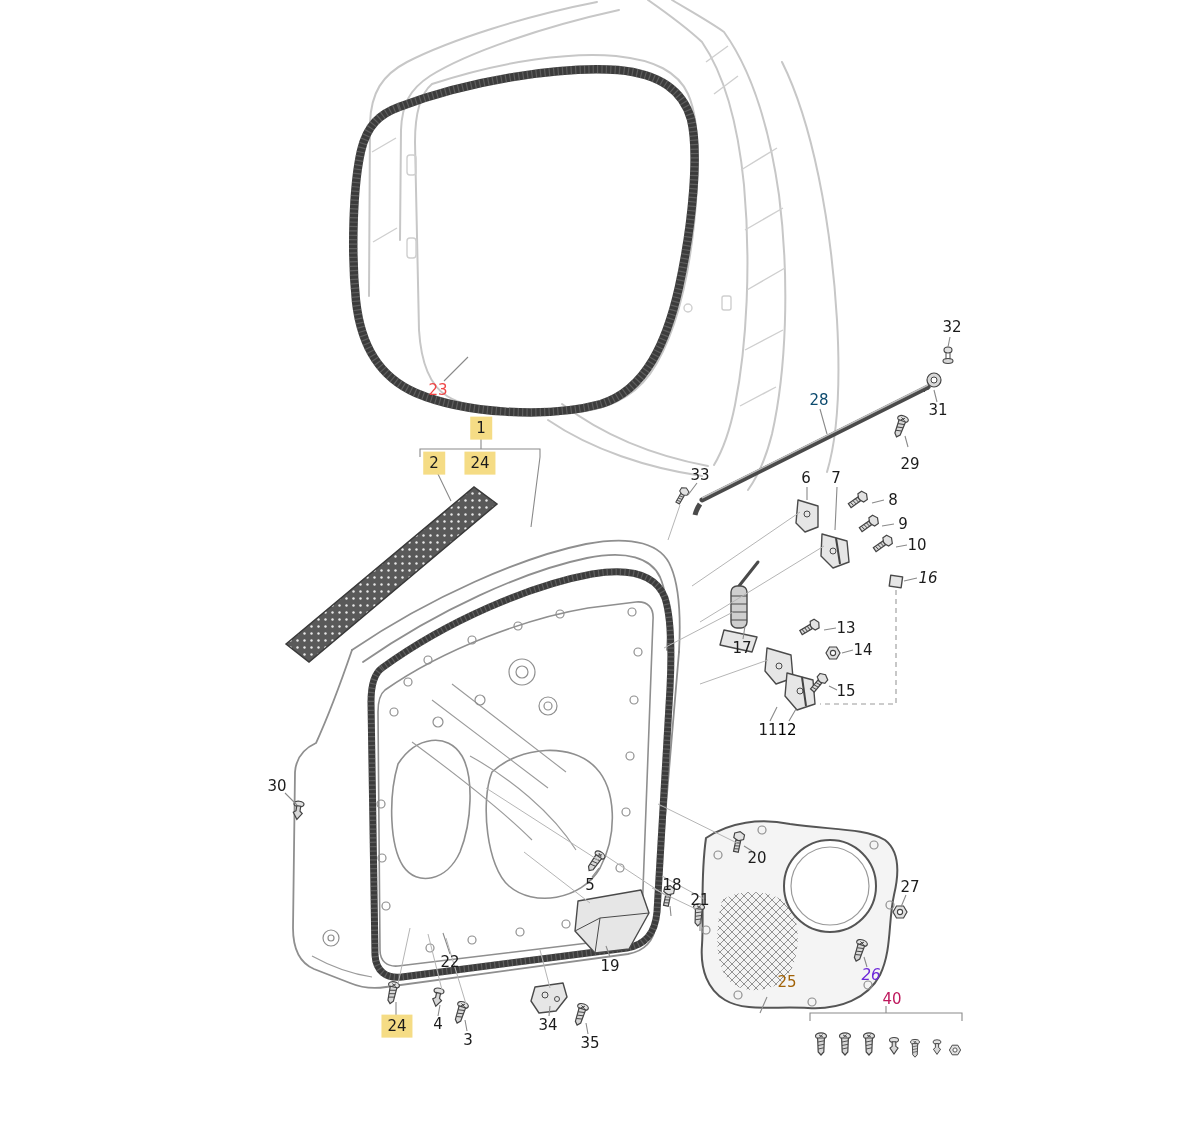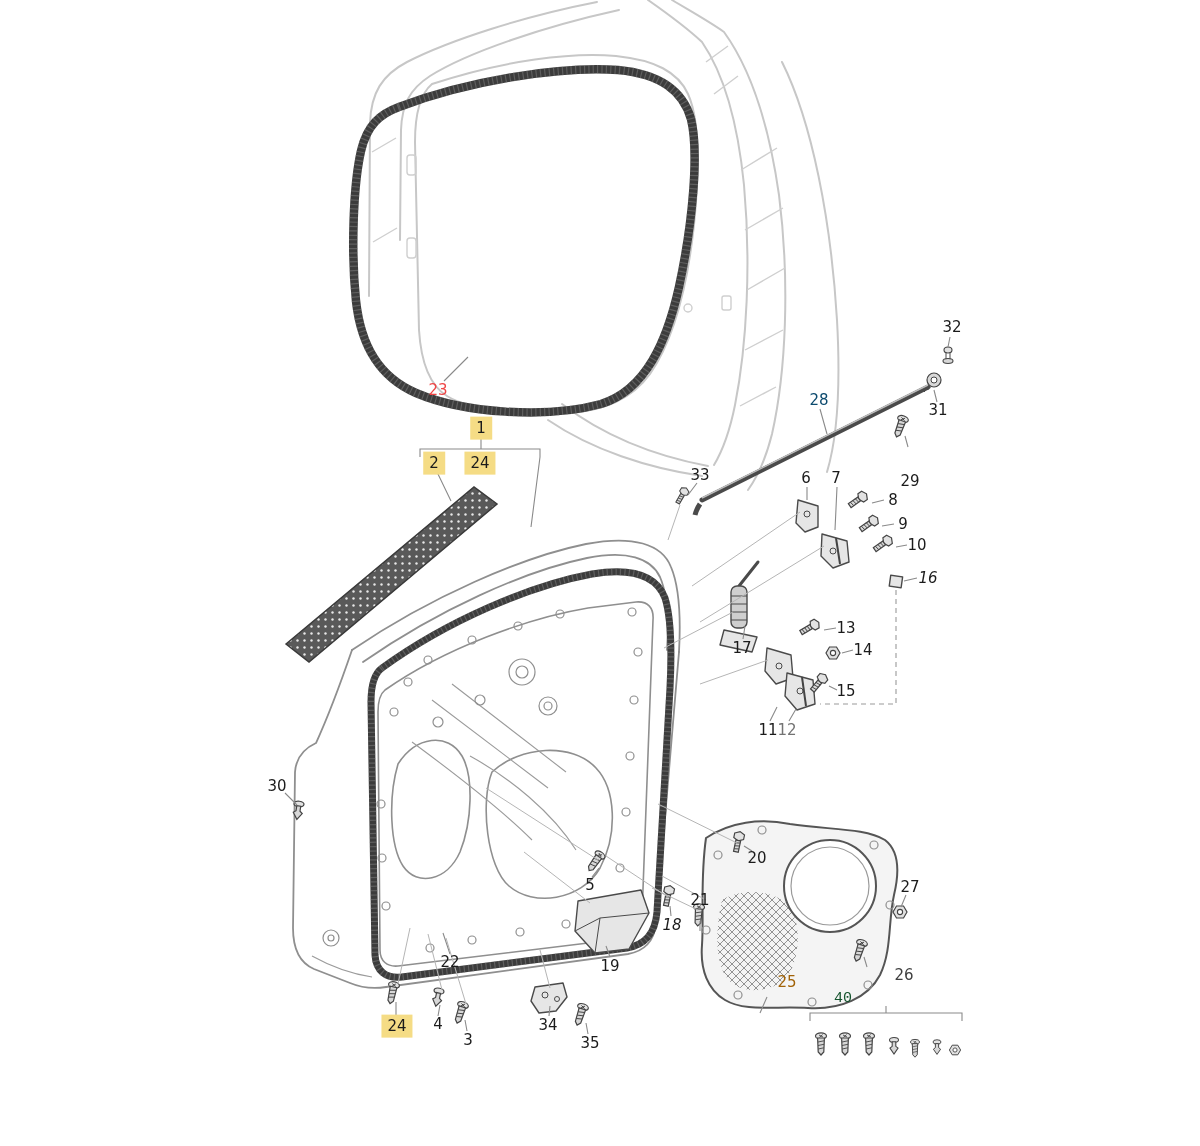--- a/index.html
+++ b/index.html
@@ -240,45 +240,45 @@
   </g>
 </svg>
 
 <div class="callout-layer">
       <div class="callout hl" style="left: 481px; top: 428px; color: rgb(27, 27, 27); background: rgb(245, 220, 133);">1</div>
       <div class="callout hl" style="left: 434px; top: 463px; color: rgb(27, 27, 27); background: rgb(245, 220, 133);">2</div>
       <div class="callout hl" style="left: 480px; top: 463px; color: rgb(27, 27, 27); background: rgb(245, 220, 133);">24</div>
       <div class="callout" style="left: 438px; top: 390px; color: #ef4444;">23</div>
       <div class="callout" style="left: 952px; top: 327px; color: rgb(27, 27, 27);">32</div>
       <div class="callout" style="left: 938px; top: 410px; color: rgb(27, 27, 27);">31</div>
-      <div class="callout" style="left: 910px; top: 481px; color: rgb(27, 27, 27); text-align: center;">29</div>
+      <div class="callout" style="left: 910px; top: 464px; color: rgb(27, 27, 27); text-align: center;">29</div>
       <div class="callout" style="left: 819px; top: 400px; color: #0c4a6e;">28</div>
       <div class="callout" style="left: 700px; top: 475px; color: rgb(27, 27, 27);">33</div>
       <div class="callout" style="left: 806px; top: 478px; color: rgb(27, 27, 27);">6</div>
       <div class="callout" style="left: 836px; top: 478px; color: rgb(27, 27, 27);">7</div>
       <div class="callout" style="left: 893px; top: 500px; color: rgb(27, 27, 27);">8</div>
       <div class="callout" style="left: 903px; top: 524px; color: rgb(27, 27, 27);">9</div>
       <div class="callout" style="left: 917px; top: 545px; color: rgb(27, 27, 27);">10</div>
       <div class="callout" style="left: 928px; top: 578px; color: rgb(27, 27, 27); font-style: italic;">16</div>
       <div class="callout" style="left: 846px; top: 628px; color: rgb(27, 27, 27);">13</div>
       <div class="callout" style="left: 863px; top: 650px; color: rgb(27, 27, 27);">14</div>
       <div class="callout" style="left: 846px; top: 691px; color: rgb(27, 27, 27);">15</div>
       <div class="callout" style="left: 742px; top: 648px; color: rgb(27, 27, 27);">17</div>
       <div class="callout" style="left: 768px; top: 730px; color: rgb(27, 27, 27); text-align: right;">11</div>
-      <div class="callout" style="left: 787px; top: 730px; color: #737373;">12</div>
+      <div class="callout" style="left: 787px; top: 730px; color: #000000;">12</div>
       <div class="callout" style="left: 277px; top: 786px; color: rgb(27, 27, 27);">30</div>
       <div class="callout" style="left: 590px; top: 885px; color: rgb(27, 27, 27);">5</div>
       <div class="callout" style="left: 757px; top: 858px; color: rgb(27, 27, 27);">20</div>
-      <div class="callout" style="left: 672px; top: 925px; color: rgb(27, 27, 27); font-style: italic;">18</div>
+      <div class="callout" style="left: 672px; top: 885px; color: rgb(27, 27, 27);">18</div>
       <div class="callout" style="left: 700px; top: 900px; color: rgb(27, 27, 27);">21</div>
       <div class="callout" style="left: 610px; top: 966px; color: rgb(27, 27, 27);">19</div>
       <div class="callout" style="left: 910px; top: 887px; color: rgb(27, 27, 27);">27</div>
-      <div class="callout" style="left: 904px; top: 975px; color: #404040;">26</div>
+      <div class="callout" style="left: 871px; top: 975px; color: #6d28d9; font-style: italic;">26</div>
       <div class="callout" style="left: 760px; top: 982px; color: #a16207; margin-left: 27px;">25</div>
-      <div class="callout" style="left: 843px; top: 999px; color: #14532d; font-family: Liberation Mono, monospace;">40</div>
+      <div class="callout" style="left: 892px; top: 999px; color: #be185d;">40</div>
       <div class="callout" style="left: 450px; top: 962px; color: rgb(27, 27, 27);">22</div>
       <div class="callout" style="left: 548px; top: 1025px; color: rgb(27, 27, 27);">34</div>
       <div class="callout" style="left: 590px; top: 1043px; color: rgb(27, 27, 27);">35</div>
       <div class="callout" style="left: 468px; top: 1040px; color: rgb(27, 27, 27);">3</div>
       <div class="callout" style="left: 438px; top: 1024px; color: rgb(27, 27, 27);">4</div>
       <div class="callout hl" style="left: 397px; top: 1026px; color: rgb(27, 27, 27); background: rgb(245, 220, 133);">24</div>
     </div>
 
 </div>
 

